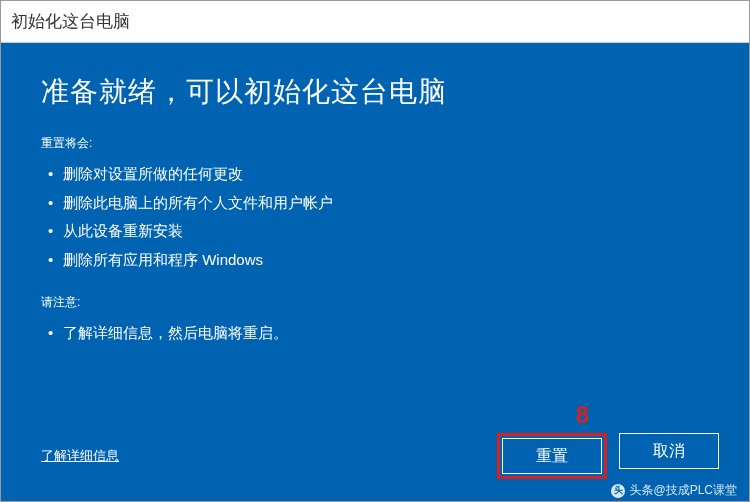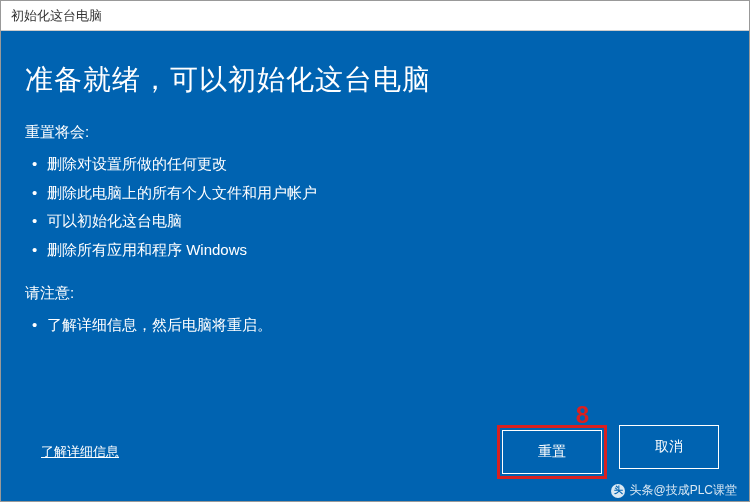--- a/index.html
+++ b/index.html
@@ -16,46 +16,46 @@
       position: relative;
     }
     .window {
       width: 100%;
       height: 100%;
       border: 1px solid #999;
       display: flex;
       flex-direction: column;
     }
     .title-bar {
-      height: 30px;
+      height: 42px;
       background: #fff;
       border-bottom: 1px solid #ccc;
       display: flex;
       align-items: center;
       padding: 0 10px;
-      font-size: 13px;
+      font-size: 17px;
       color: #333;
     }
     .content-area {
       flex: 1;
       background: #0063b1;
       color: #fff;
-      padding: 30px 40px 20px 24px;
+      padding: 30px 40px 20px 40px;
       display: flex;
       flex-direction: column;
       position: relative;
     }
     .main-heading {
       font-size: 28px;
       font-weight: 300;
       margin-bottom: 24px;
       letter-spacing: 1px;
     }
     .section-label {
-      font-size: 15px;
+      font-size: 12px;
       margin-bottom: 8px;
     }
     .bullet-list {
       list-style: none;
       margin-bottom: 20px;
     }
     .bullet-list li {
       font-size: 15px;
       line-height: 1.9;
       padding-left: 22px;
@@ -81,25 +81,25 @@
       text-decoration: underline;
       font-size: 13px;
       cursor: pointer;
     }
     .button-group {
       display: flex;
       gap: 12px;
     }
     .btn {
       min-width: 100px;
-      height: 44px;
+      height: 36px;
       border: 1px solid #fff;
       background: transparent;
       color: #fff;
-      font-size: 14px;
+      font-size: 16px;
       font-family: inherit;
       cursor: pointer;
       display: flex;
       align-items: center;
       justify-content: center;
       padding: 0 20px;
     }
     .highlight-box {
       border: 3px solid #d92020;
       padding: 2px;
@@ -142,21 +142,21 @@
   <div class="title-bar">
     <span>初始化这台电脑</span>
   </div>
   <div class="content-area">
     <h1 class="main-heading">准备就绪，可以初始化这台电脑</h1>
 
     <div class="section-label">重置将会:</div>
     <ul class="bullet-list">
       <li>删除对设置所做的任何更改</li>
       <li>删除此电脑上的所有个人文件和用户帐户</li>
-      <li>可以初始化这台电脑</li>
+      <li>从此设备重新安装</li>
       <li>删除所有应用和程序 Windows</li>
     </ul>
 
     <div class="section-label">请注意:</div>
     <ul class="bullet-list">
       <li>了解详细信息，然后电脑将重启。</li>
     </ul>
 
     <div class="annotation-number">8</div>
 

